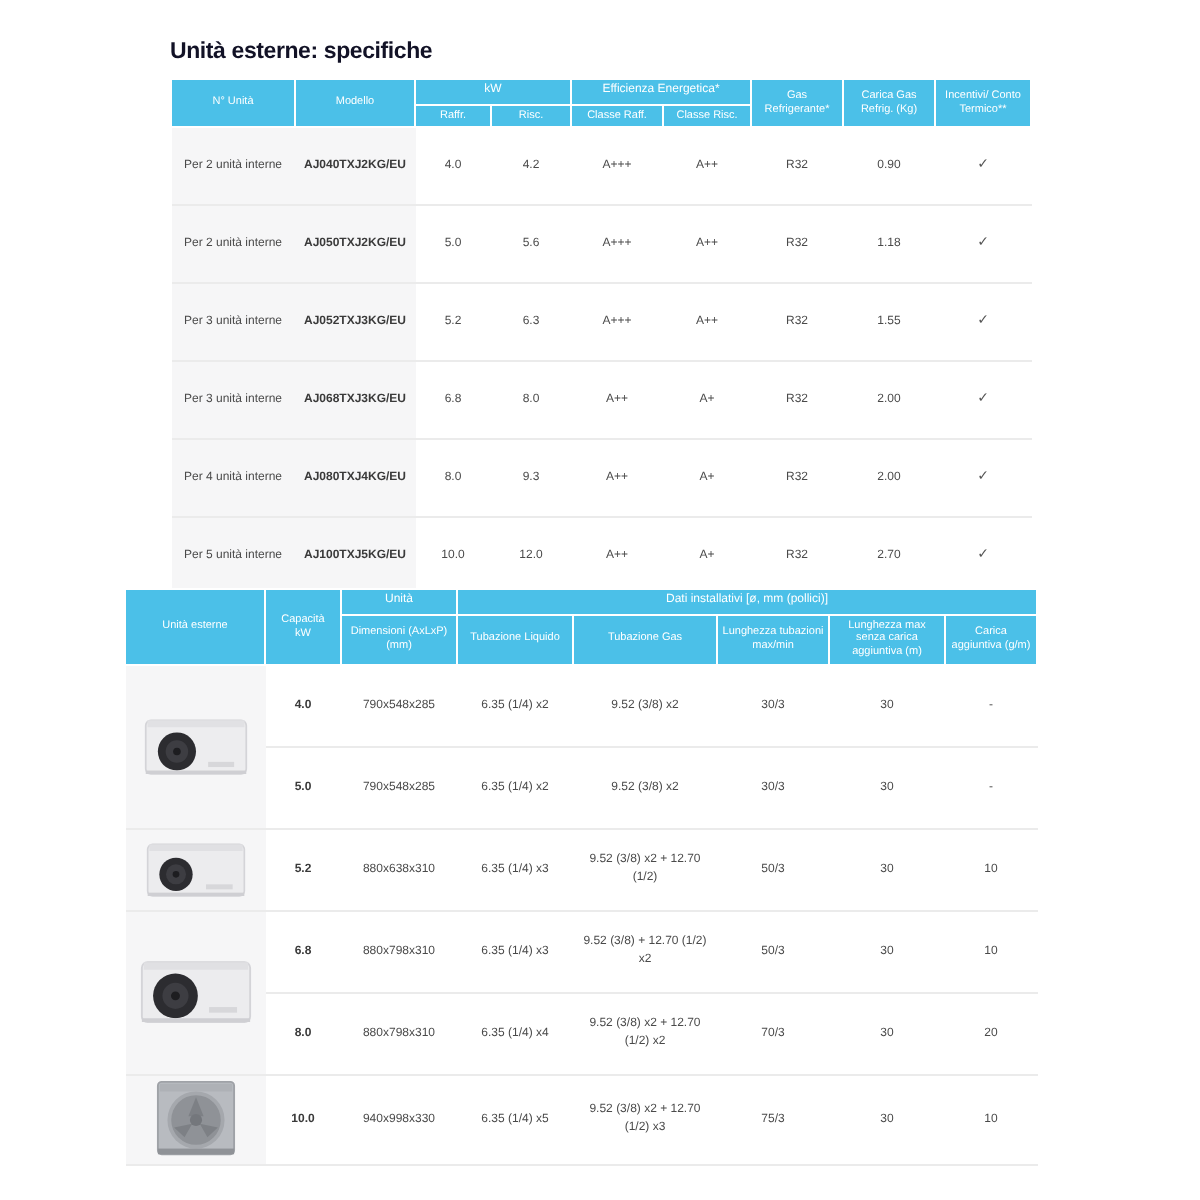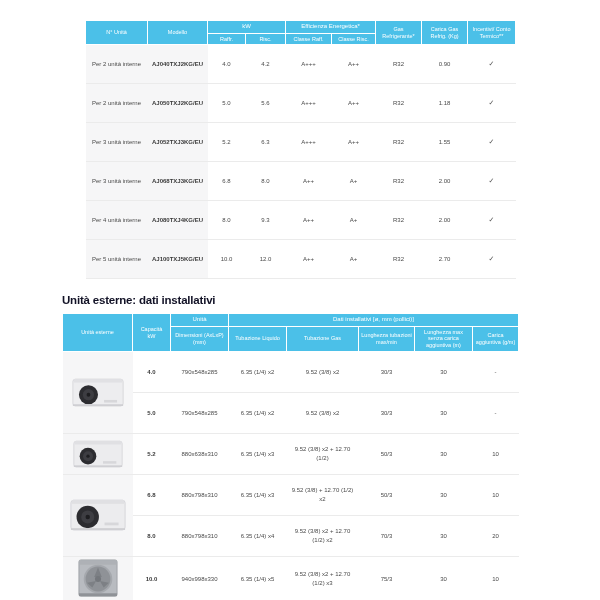--- a/index.html
+++ b/index.html
@@ -30,20 +30,21 @@
   td.model{font-weight:bold;color:#3a3a3a;}
   td.cap{font-weight:bold;color:#3a3a3a;}
   td.check{font-size:7px;color:#555;}
   td.img-cell{background:#f6f6f7;}
   .unit-img{display:inline-block;vertical-align:middle;}
 </style>
 </head>
 <body>
 
 <section class="block block-1">
+  <h2 class="sec-title">Unità esterne: specifiche</h2>
   <table class="t1">
     <colgroup>
       <col style="width:62px">
         <col style="width:60px">
         <col style="width:38px">
         <col style="width:40px">
       <col style="width:46px">
         <col style="width:44px">
         <col style="width:46px">
         <col style="width:46px">
@@ -131,21 +132,20 @@
         <td>A+</td>
         <td>R32</td>
         <td>2.70</td>
         <td class="check">✓</td>
       </tr>
     </tbody>
   </table>
 </section>
 
 <section class="block block-2">
-  <h2 class="sec-title">Unità esterne: dati installativi</h2>
   <table class="t2">
     <colgroup>
       <col style="width:70px">
         <col style="width:38px">
         <col style="width:58px">
         <col style="width:58px">
       <col style="width:72px">
         <col style="width:56px">
         <col style="width:58px">
         <col style="width:46px">

